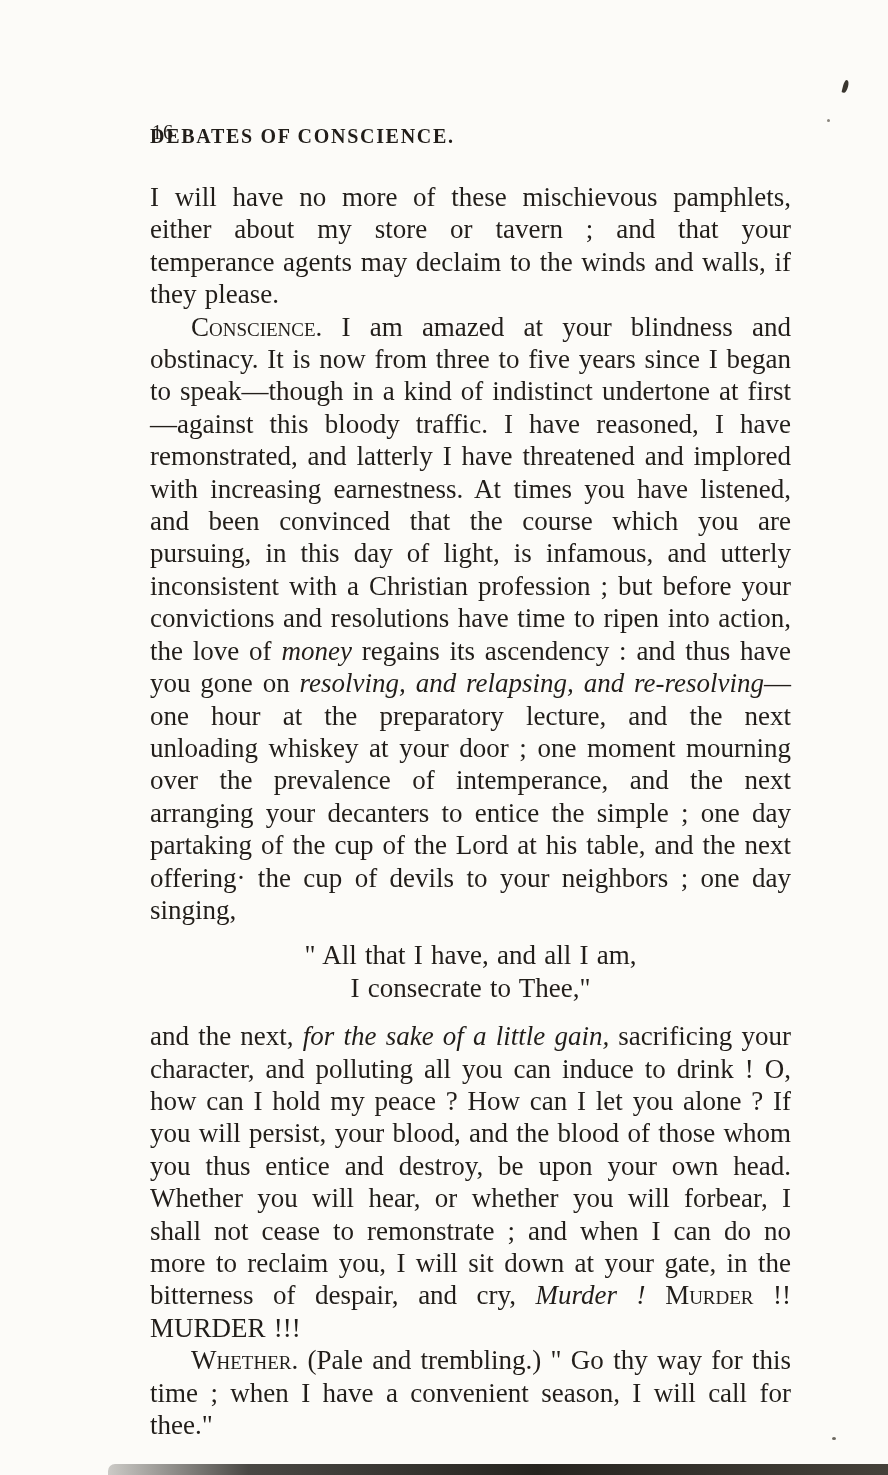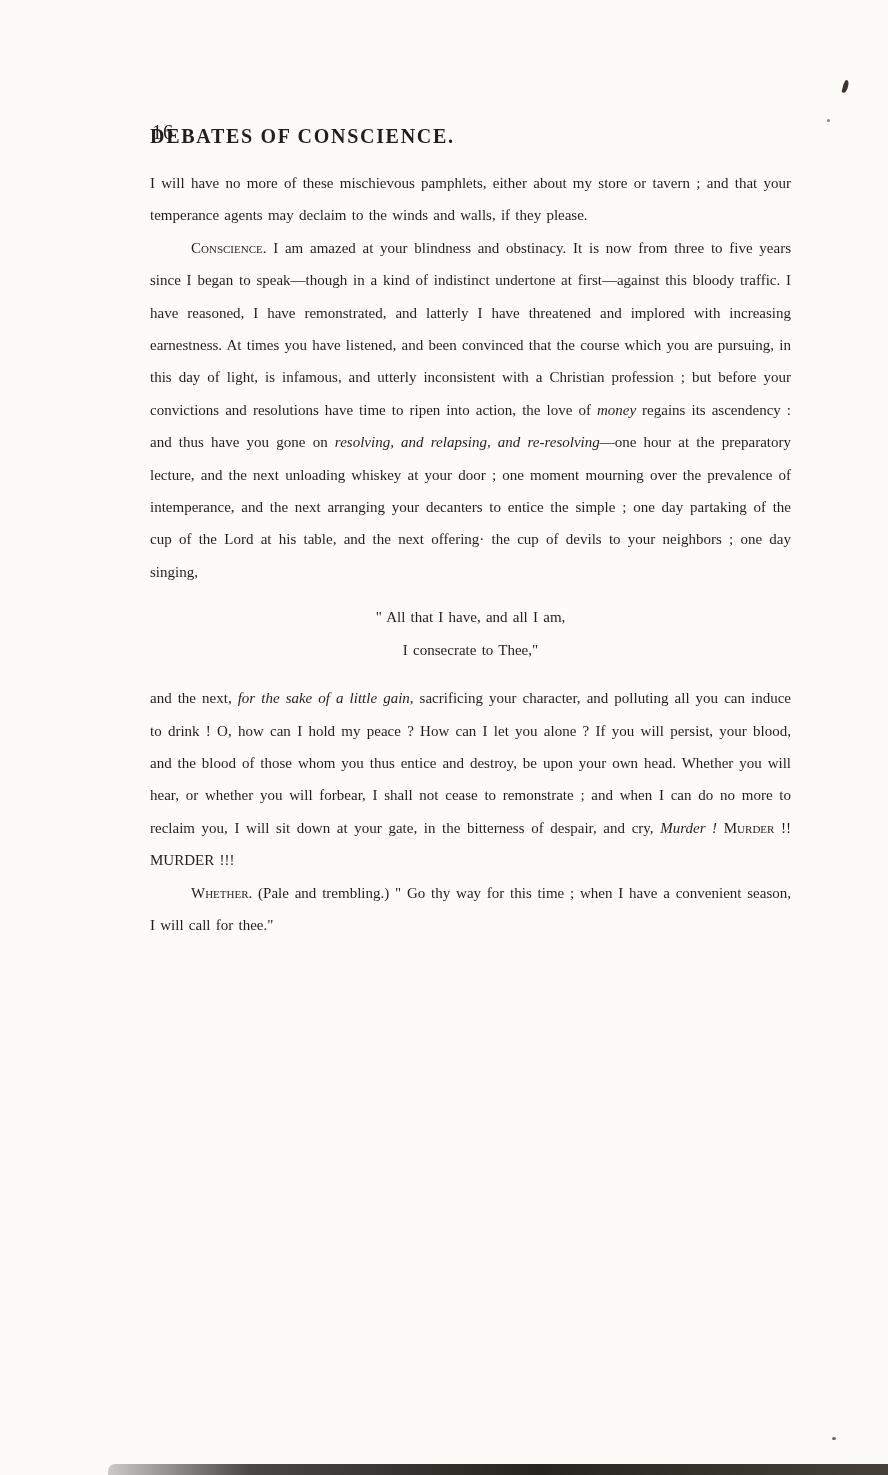--- a/index.html
+++ b/index.html
@@ -36,24 +36,24 @@
   }
   .head-title {
     display: block;
     font-size: 20px;
     font-weight: 700;
     letter-spacing: 1.7px;
     padding-top: 4px;
   }
   .text-block {
     position: absolute;
-    top: 167px;
+    top: 181px;
     left: 150px;
     width: 641px;
-    font-size: 15px;
+    font-size: 27px;
     line-height: 32.4px;
     text-align: justify;
     word-spacing: 1.5px;
   }
   .text-block p {
     margin: 0;
   }
   .text-block p.indent {
     text-indent: 41px;
   }

